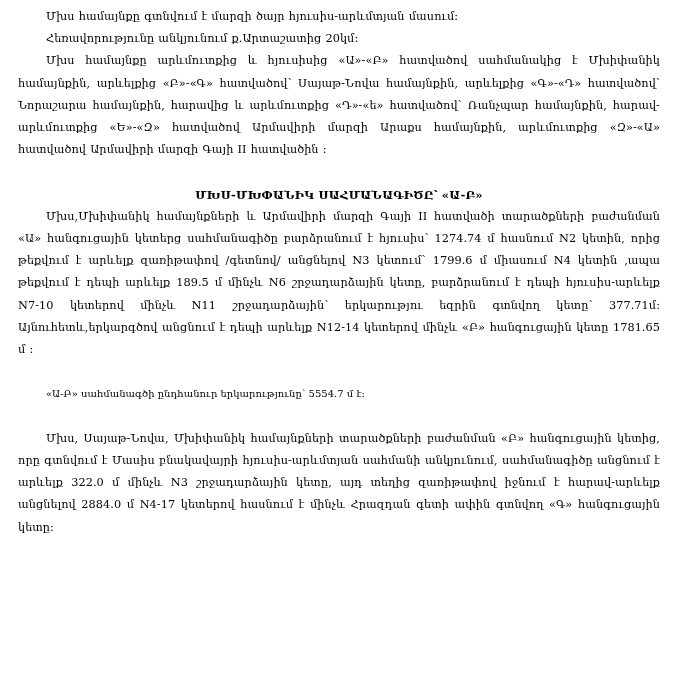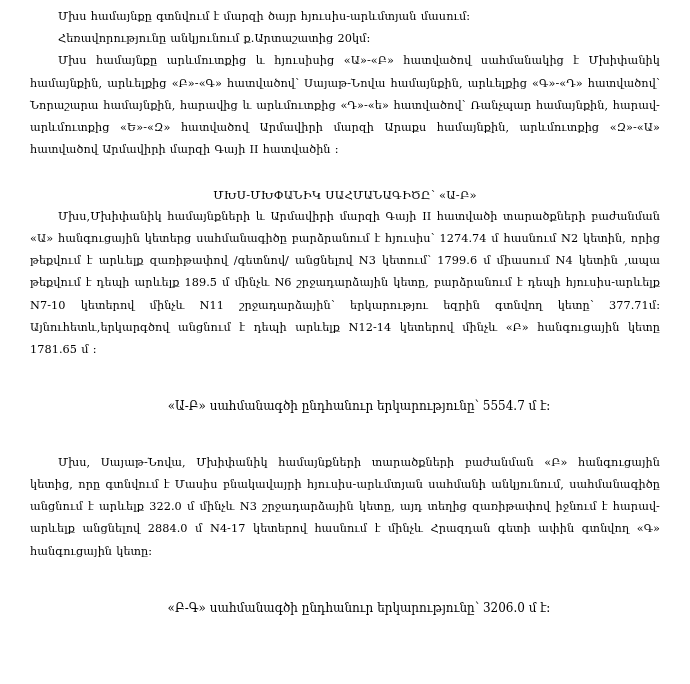--- a/index.html
+++ b/index.html
@@ -12,49 +12,49 @@
     height: 684px;
     font-family: "DejaVu Serif", "Liberation Serif", serif;
     color: #000000;
     overflow: hidden;
   }
   #page {
     position: relative;
     width: 690px;
     height: 684px;
     box-sizing: border-box;
-    padding: 6px 30px 0 30px;
+    padding: 6px 30px 0 18px;
   }
   .para {
     margin: 0;
     font-size: 11.3px;
     line-height: 22.2px;
     text-align: justify;
     text-indent: 28px;
     text-justify: inter-word;
     word-spacing: 0.5px;
     letter-spacing: 0.05px;
   }
   .heading {
     margin: 0;
     font-size: 11.6px;
     line-height: 22.2px;
-    font-weight: normal;
+    font-weight: bold;
     text-align: center;
     letter-spacing: 0.2px;
   }
   .spacer-line {
     height: 22.2px;
   }
   .closing {
-    margin: 12px;
-    font-size: 12px;
+    margin: 0;
+    font-size: 10px;
     line-height: 22.2px;
     text-indent: 28px;
-    text-align: center;
+    text-align: left;
   }
 </style>
 </head>
 <body>
 
 <div id="page">
 
   <p class="para">Մխս համայնքը գտնվում է մարզի ծայր հյուսիս-արևմտյան մասում:</p>
 
   <p class="para">Հեռավորությունը անկյունում ք.Արտաշատից 20կմ:</p>
@@ -71,15 +71,14 @@
 
   <p class="closing">«Ա-Բ» սահմանագծի ընդհանուր երկարությունը՝ 5554.7   մ է:</p>
 
   <div class="spacer-line"></div>
 
 
   <p class="para">Մխս, Սայաթ-Նովա, Մխիփանիկ համայնքների տարածքների բաժանման «Բ» հանգուցային կետից, որը գտնվում է Մասիս բնակավայրի հյուսիս-արևմտյան սահմանի անկյունում, սահմանագիծը անցնում է արևելք 322.0 մ մինչև N3 շրջադարձային կետը, այդ տեղից զառիթափով իջնում է հարավ-արևելք անցնելով 2884.0 մ N4-17 կետերով հասնում է մինչև Հրազդան գետի ափին գտնվող «Գ» հանգուցային կետը:</p>
 
   <div class="spacer-line"></div>
 
-  <p class="closing">«Բ-Գ» սահմանագծի ընդհանուր երկարությունը՝  3206.0  մ է:</p>
 
 </div>
 
 </body></html>

